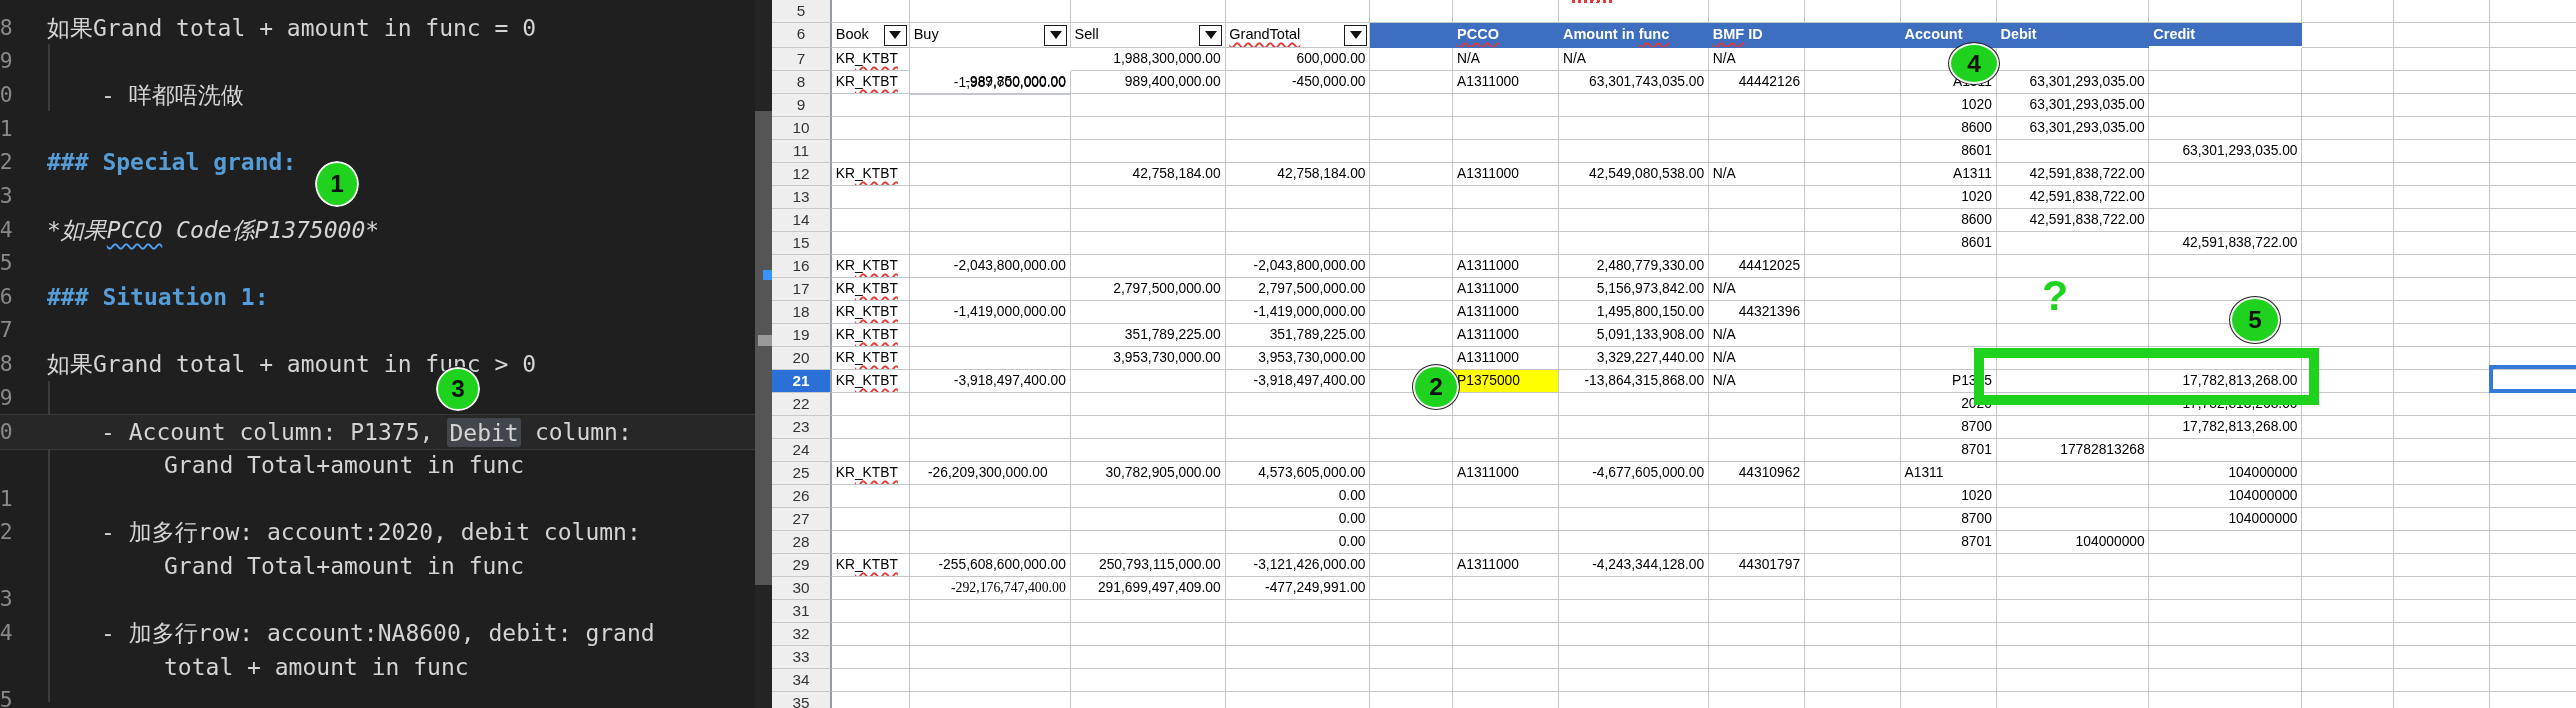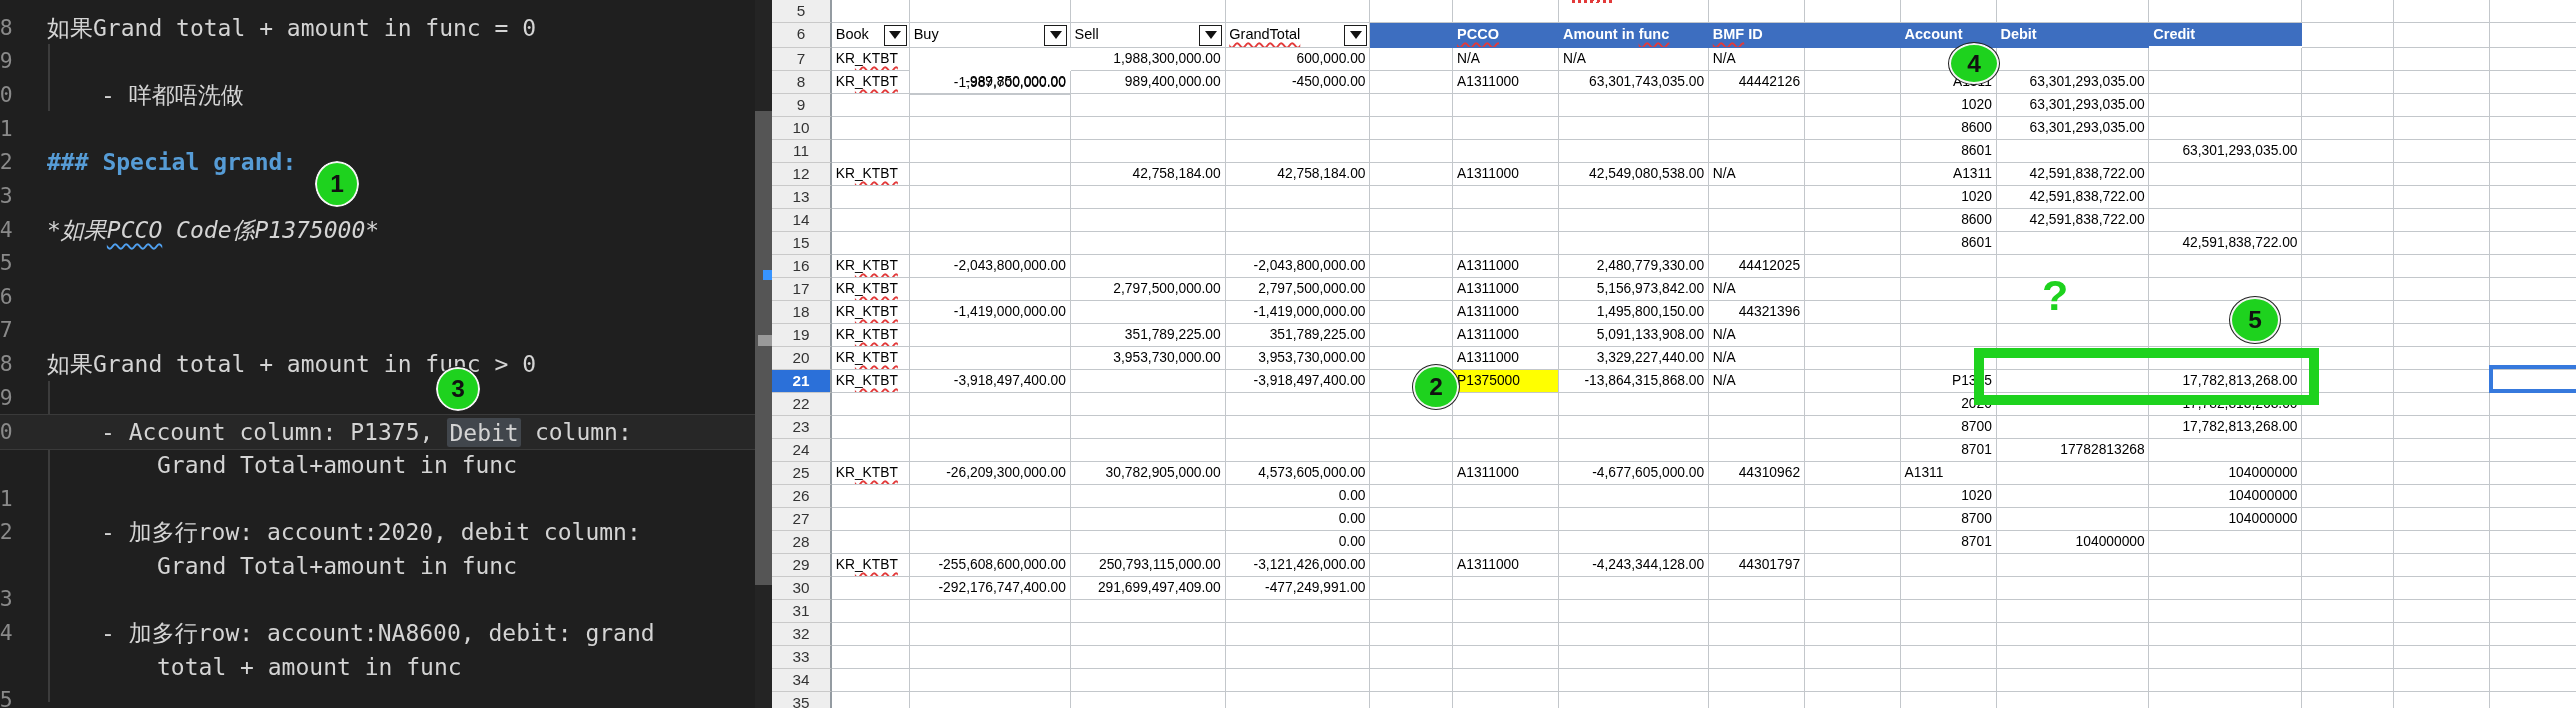--- a/index.html
+++ b/index.html
@@ -7,21 +7,21 @@
          font-family:"Liberation Sans",sans-serif;}
   
   #editor{position:absolute;left:0;top:0;width:772px;height:709px;background:#1f1f1f;overflow:hidden;}
   .eline{position:absolute;left:0;width:772px;height:34px;line-height:34px;white-space:pre;
          font-family:"DejaVu Sans Mono",monospace;font-size:23px;color:#d4d4d4;}
   .eline.cur{background:#272727;border-top:0.8px solid #3a3a3a;border-bottom:0.8px solid #3a3a3a;}
   .lnum{position:absolute;left:-18.3px;width:31px;text-align:right;color:#8a8a8a;font-size:21.4px;}
   .ltext{position:absolute;top:0;}
   .k-p .ltext,.k-h .ltext,.k-i .ltext{left:47px;}
   .k-b .ltext{left:101px;}
-  .k-w .ltext{left:157px;}
+  .k-w .ltext{left:164px;}
   .k-h .ltext{color:#569cd6;font-weight:bold;}
   .k-i .ltext{font-style:italic;}
   .sqb{text-decoration:underline wavy #4fa0f0 1.5px;text-underline-offset:5.4px;}
   .hlw{background:#41464c;border-radius:2.3px;padding:1.5px 2.3px;}
   .iguide{position:absolute;width:1.5px;background:#3c3c3c;left:48px;}
   #esb{position:absolute;right:0;top:0;width:17px;height:709px;background:#242424;}
   #esb-thumb{position:absolute;right:0;top:111px;width:17px;height:474px;background:#555;}
   #esb-mark-blue{position:absolute;right:0;top:270px;width:9.2px;height:10px;background:#3794ff;}
   #esb-mark-gray{position:absolute;right:0;top:335px;width:13.8px;height:10.7px;background:#9a9a9a;}
   
@@ -66,21 +66,21 @@
     <div class="iguide" style="top:381px;height:321px;"></div>
     <div id="editor-lines">
         <div class="eline k-p" style="top: 10.7px;"><span class="lnum">18</span><span class="ltext">如果Grand total + amount in func = 0</span></div>
         <div class="eline k-p" style="top: 44px;"><span class="lnum">19</span><span class="ltext"></span></div>
         <div class="eline k-b" style="top: 78px;"><span class="lnum">20</span><span class="ltext">- 咩都唔洗做</span></div>
         <div class="eline k-p" style="top: 112px;"><span class="lnum">21</span><span class="ltext"></span></div>
         <div class="eline k-h" style="top: 145px;"><span class="lnum">22</span><span class="ltext">### Special grand:</span></div>
         <div class="eline k-p" style="top: 179px;"><span class="lnum">23</span><span class="ltext"></span></div>
         <div class="eline k-i" style="top: 213px;"><span class="lnum">24</span><span class="ltext"><span>*如果</span><span class="sqb">PCCO</span><span> Code係P1375000*</span></span></div>
         <div class="eline k-p" style="top: 246px;"><span class="lnum">25</span><span class="ltext"></span></div>
-        <div class="eline k-h" style="top: 280px;"><span class="lnum">26</span></div>
+        <div class="eline k-h" style="top: 280px;"><span class="lnum">26</span><span class="ltext">### Situation 1:</span></div>
         <div class="eline k-p" style="top: 313px;"><span class="lnum">27</span><span class="ltext"></span></div>
         <div class="eline k-p" style="top: 347px;"><span class="lnum">28</span><span class="ltext">如果Grand total + amount in func &gt; 0</span></div>
         <div class="eline k-p" style="top: 381px;"><span class="lnum">29</span><span class="ltext"></span></div>
         <div class="eline k-b cur" style="top: 414px;"><span class="lnum">30</span><span class="ltext"><span>- Account column: P1375, </span><span class="hlw">Debit</span><span> column:</span></span></div>
         <div class="eline k-w" style="top: 448px;"><span class="ltext">Grand Total+amount in func</span></div>
         <div class="eline k-p" style="top: 482px;"><span class="lnum">31</span><span class="ltext"></span></div>
         <div class="eline k-b" style="top: 515px;"><span class="lnum">32</span><span class="ltext">- 加多行row: account:2020, debit column:</span></div>
         <div class="eline k-w" style="top: 549px;"><span class="ltext">Grand Total+amount in func</span></div>
         <div class="eline k-p" style="top: 582px;"><span class="lnum">33</span><span class="ltext"></span></div>
         <div class="eline k-b" style="top: 616px;"><span class="lnum">34</span><span class="ltext">- 加多行row: account:NA8600, debit: grand</span></div>
@@ -459,21 +459,21 @@
         <div class="c r" style="width: 96px; height: 23px;">8701</div>
         <div class="c r" style="width: 153px; height: 23px;">17782813268</div>
         <div class="c r" style="width: 153px; height: 23px;"></div>
         <div class="c r" style="width: 92px; height: 23px;"></div>
         <div class="c r" style="width: 96px; height: 23px;"></div>
         <div class="c r" style="width: 89px; height: 23px;"></div>
       </div>
       <div class="srow" style="height: 23px;">
         <div class="gut" style="width: 60px; height: 23px;">25</div>
         <div class="c l" style="width: 78px; height: 23px;"><span>KR</span><span class="sqr">_KTBT</span></div>
-        <div class="c r" style="width: 161px; height: 23px;">-26,209,300,000.00</div>
+        <div class="c r" style="width: 161px; height: 23px; text-align: center;">-26,209,300,000.00</div>
         <div class="c r" style="width: 155px; height: 23px;">30,782,905,000.00</div>
         <div class="c r" style="width: 145px; height: 23px;">4,573,605,000.00</div>
         <div class="c r" style="width: 83px; height: 23px;"></div>
         <div class="c l" style="width: 106px; height: 23px;">A1311000</div>
         <div class="c r" style="width: 150px; height: 23px;">-4,677,605,000.00</div>
         <div class="c r" style="width: 96px; height: 23px;">44310962</div>
         <div class="c r" style="width: 96px; height: 23px;"></div>
         <div class="c l" style="width: 96px; height: 23px;">A1311</div>
         <div class="c r" style="width: 153px; height: 23px;"></div>
         <div class="c r" style="width: 153px; height: 23px;">104000000</div>
@@ -549,21 +549,21 @@
         <div class="c r" style="width: 96px; height: 23px;"></div>
         <div class="c r" style="width: 153px; height: 23px;"></div>
         <div class="c r" style="width: 153px; height: 23px;"></div>
         <div class="c r" style="width: 92px; height: 23px;"></div>
         <div class="c r" style="width: 96px; height: 23px;"></div>
         <div class="c r" style="width: 89px; height: 23px;"></div>
       </div>
       <div class="srow" style="height: 23px;">
         <div class="gut" style="width: 60px; height: 23px;">30</div>
         <div class="c l" style="width: 78px; height: 23px;"></div>
-        <div class="c r" style="width: 161px; height: 23px;">-292,176,747,400.00</div>
+        <div class="c r" style="width: 161px; height: 23px; font-family: Liberation Serif, serif;">-292,176,747,400.00</div>
         <div class="c r" style="width: 155px; height: 23px;">291,699,497,409.00</div>
         <div class="c r" style="width: 145px; height: 23px;">-477,249,991.00</div>
         <div class="c r" style="width: 83px; height: 23px;"></div>
         <div class="c l" style="width: 106px; height: 23px;"></div>
         <div class="c r" style="width: 150px; height: 23px;"></div>
         <div class="c r" style="width: 96px; height: 23px;"></div>
         <div class="c r" style="width: 96px; height: 23px;"></div>
         <div class="c r" style="width: 96px; height: 23px;"></div>
         <div class="c r" style="width: 153px; height: 23px;"></div>
         <div class="c r" style="width: 153px; height: 23px;"></div>

